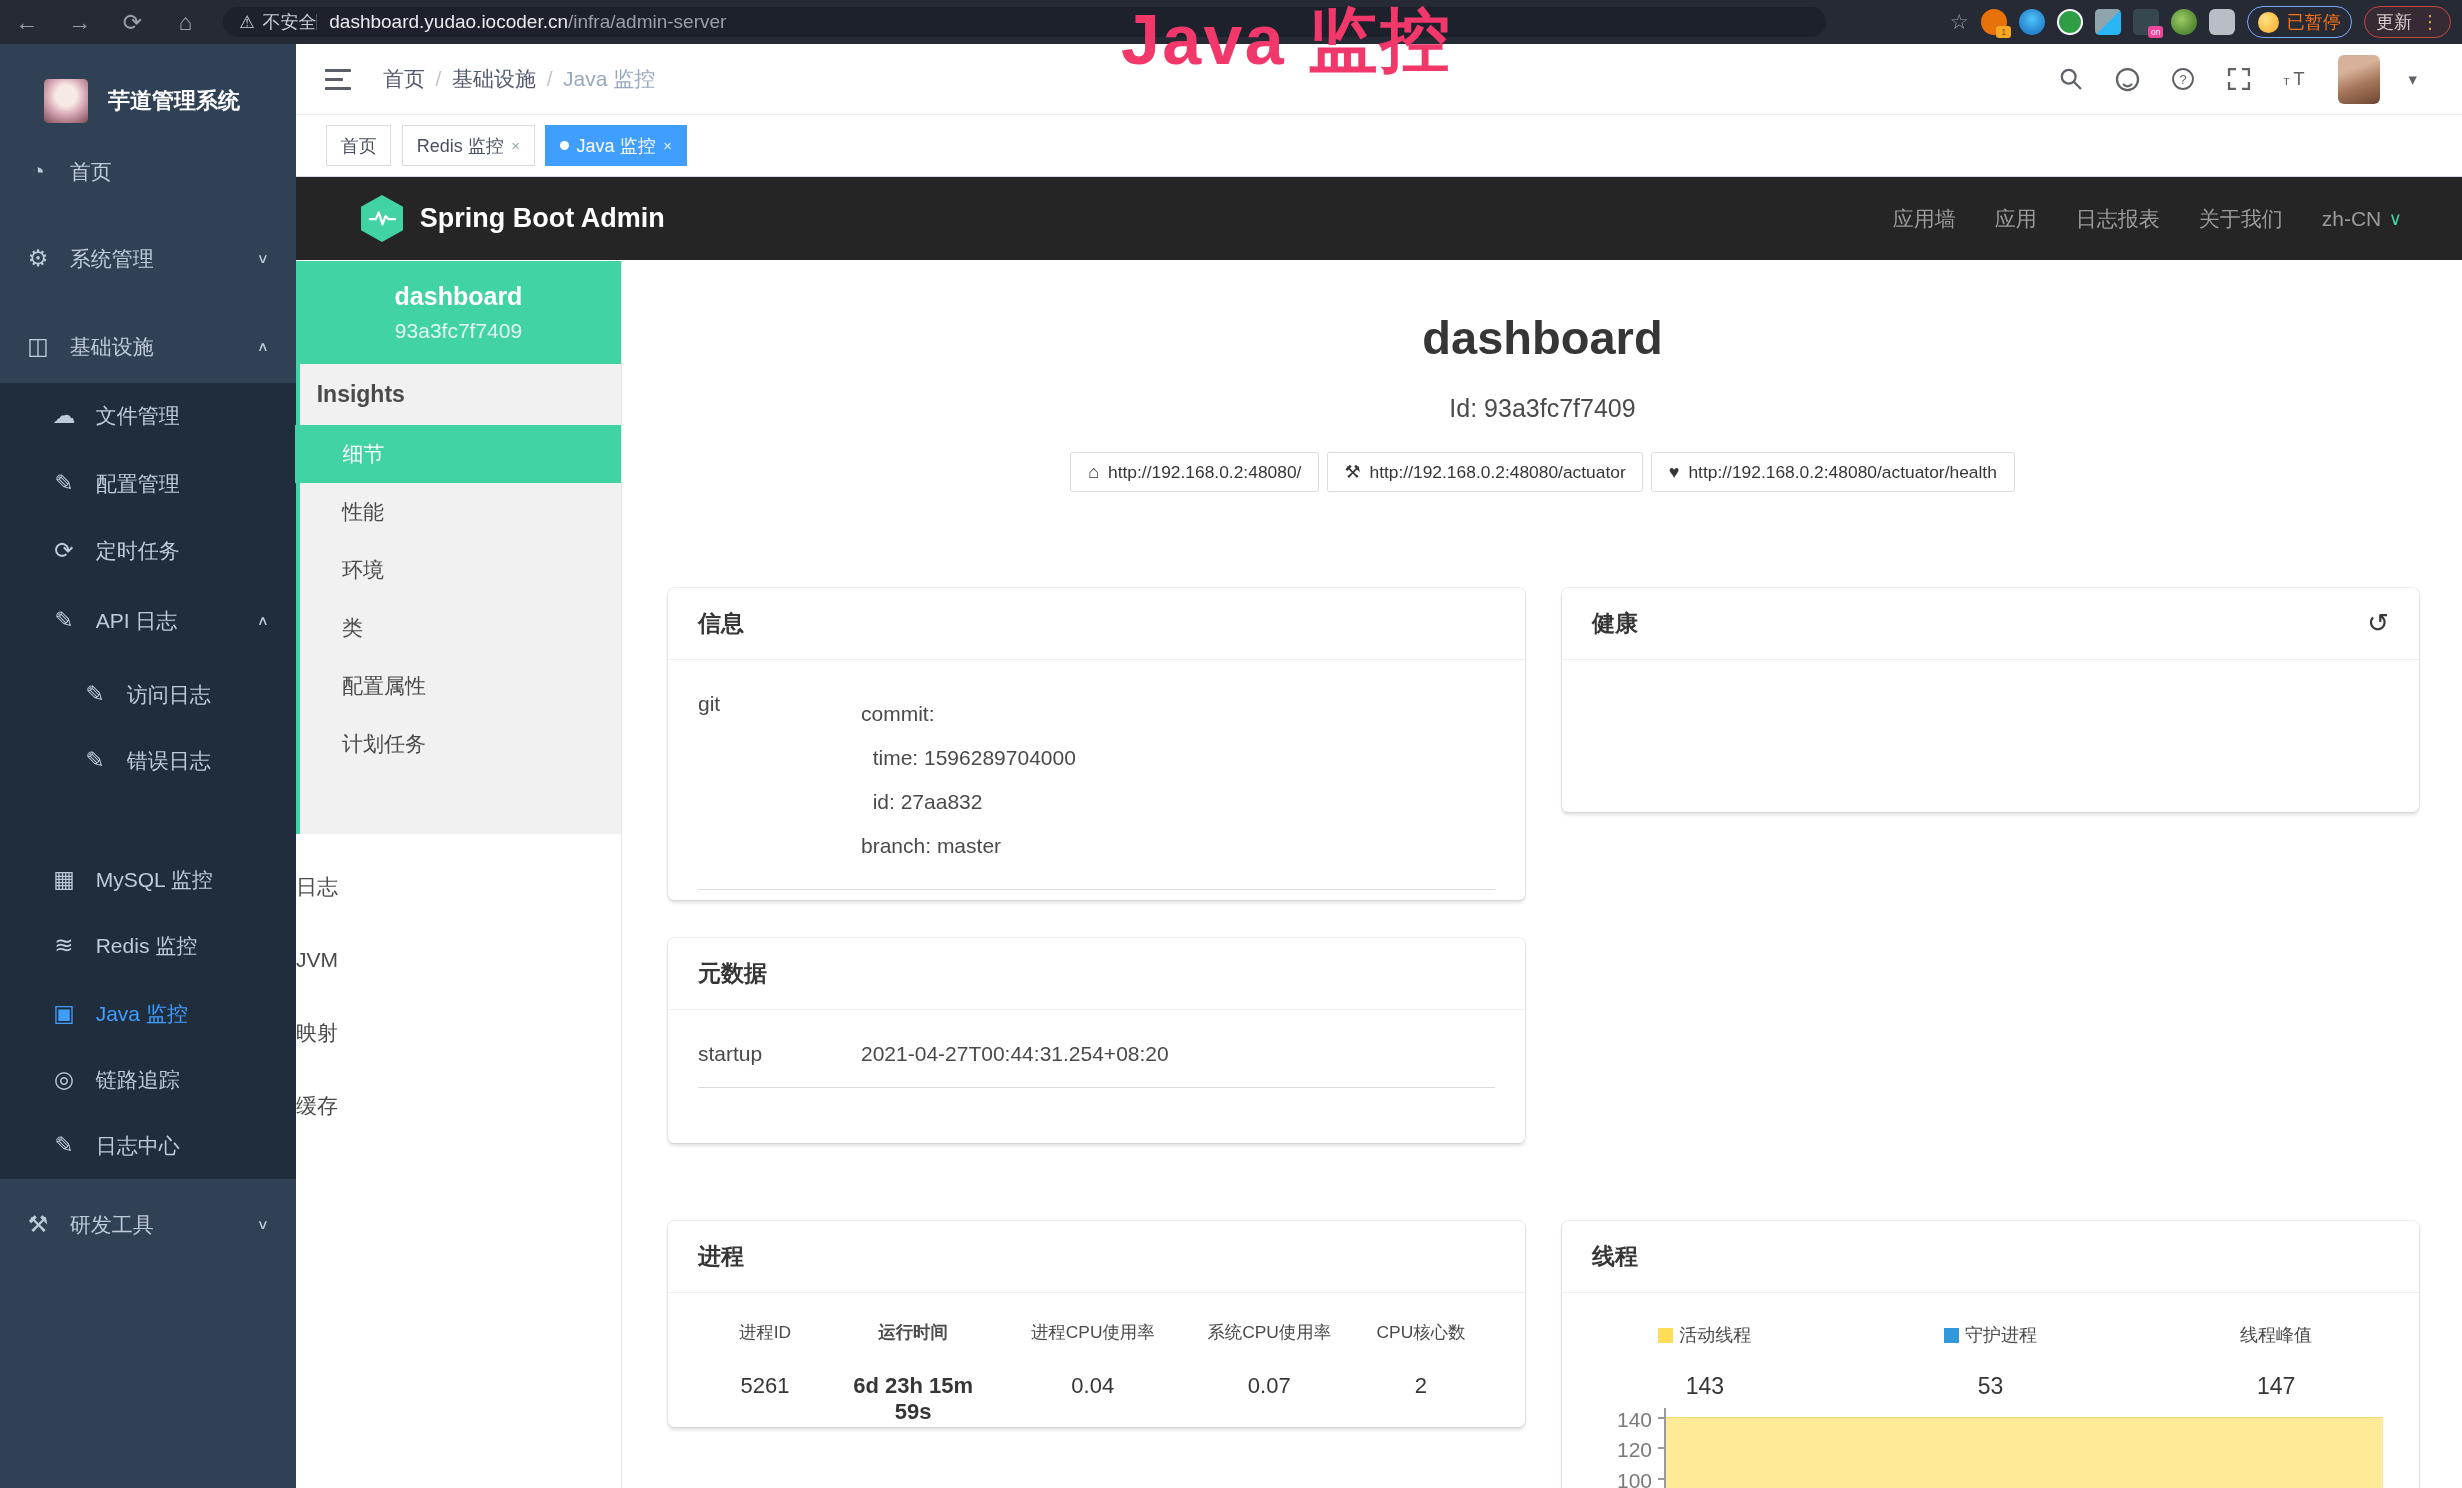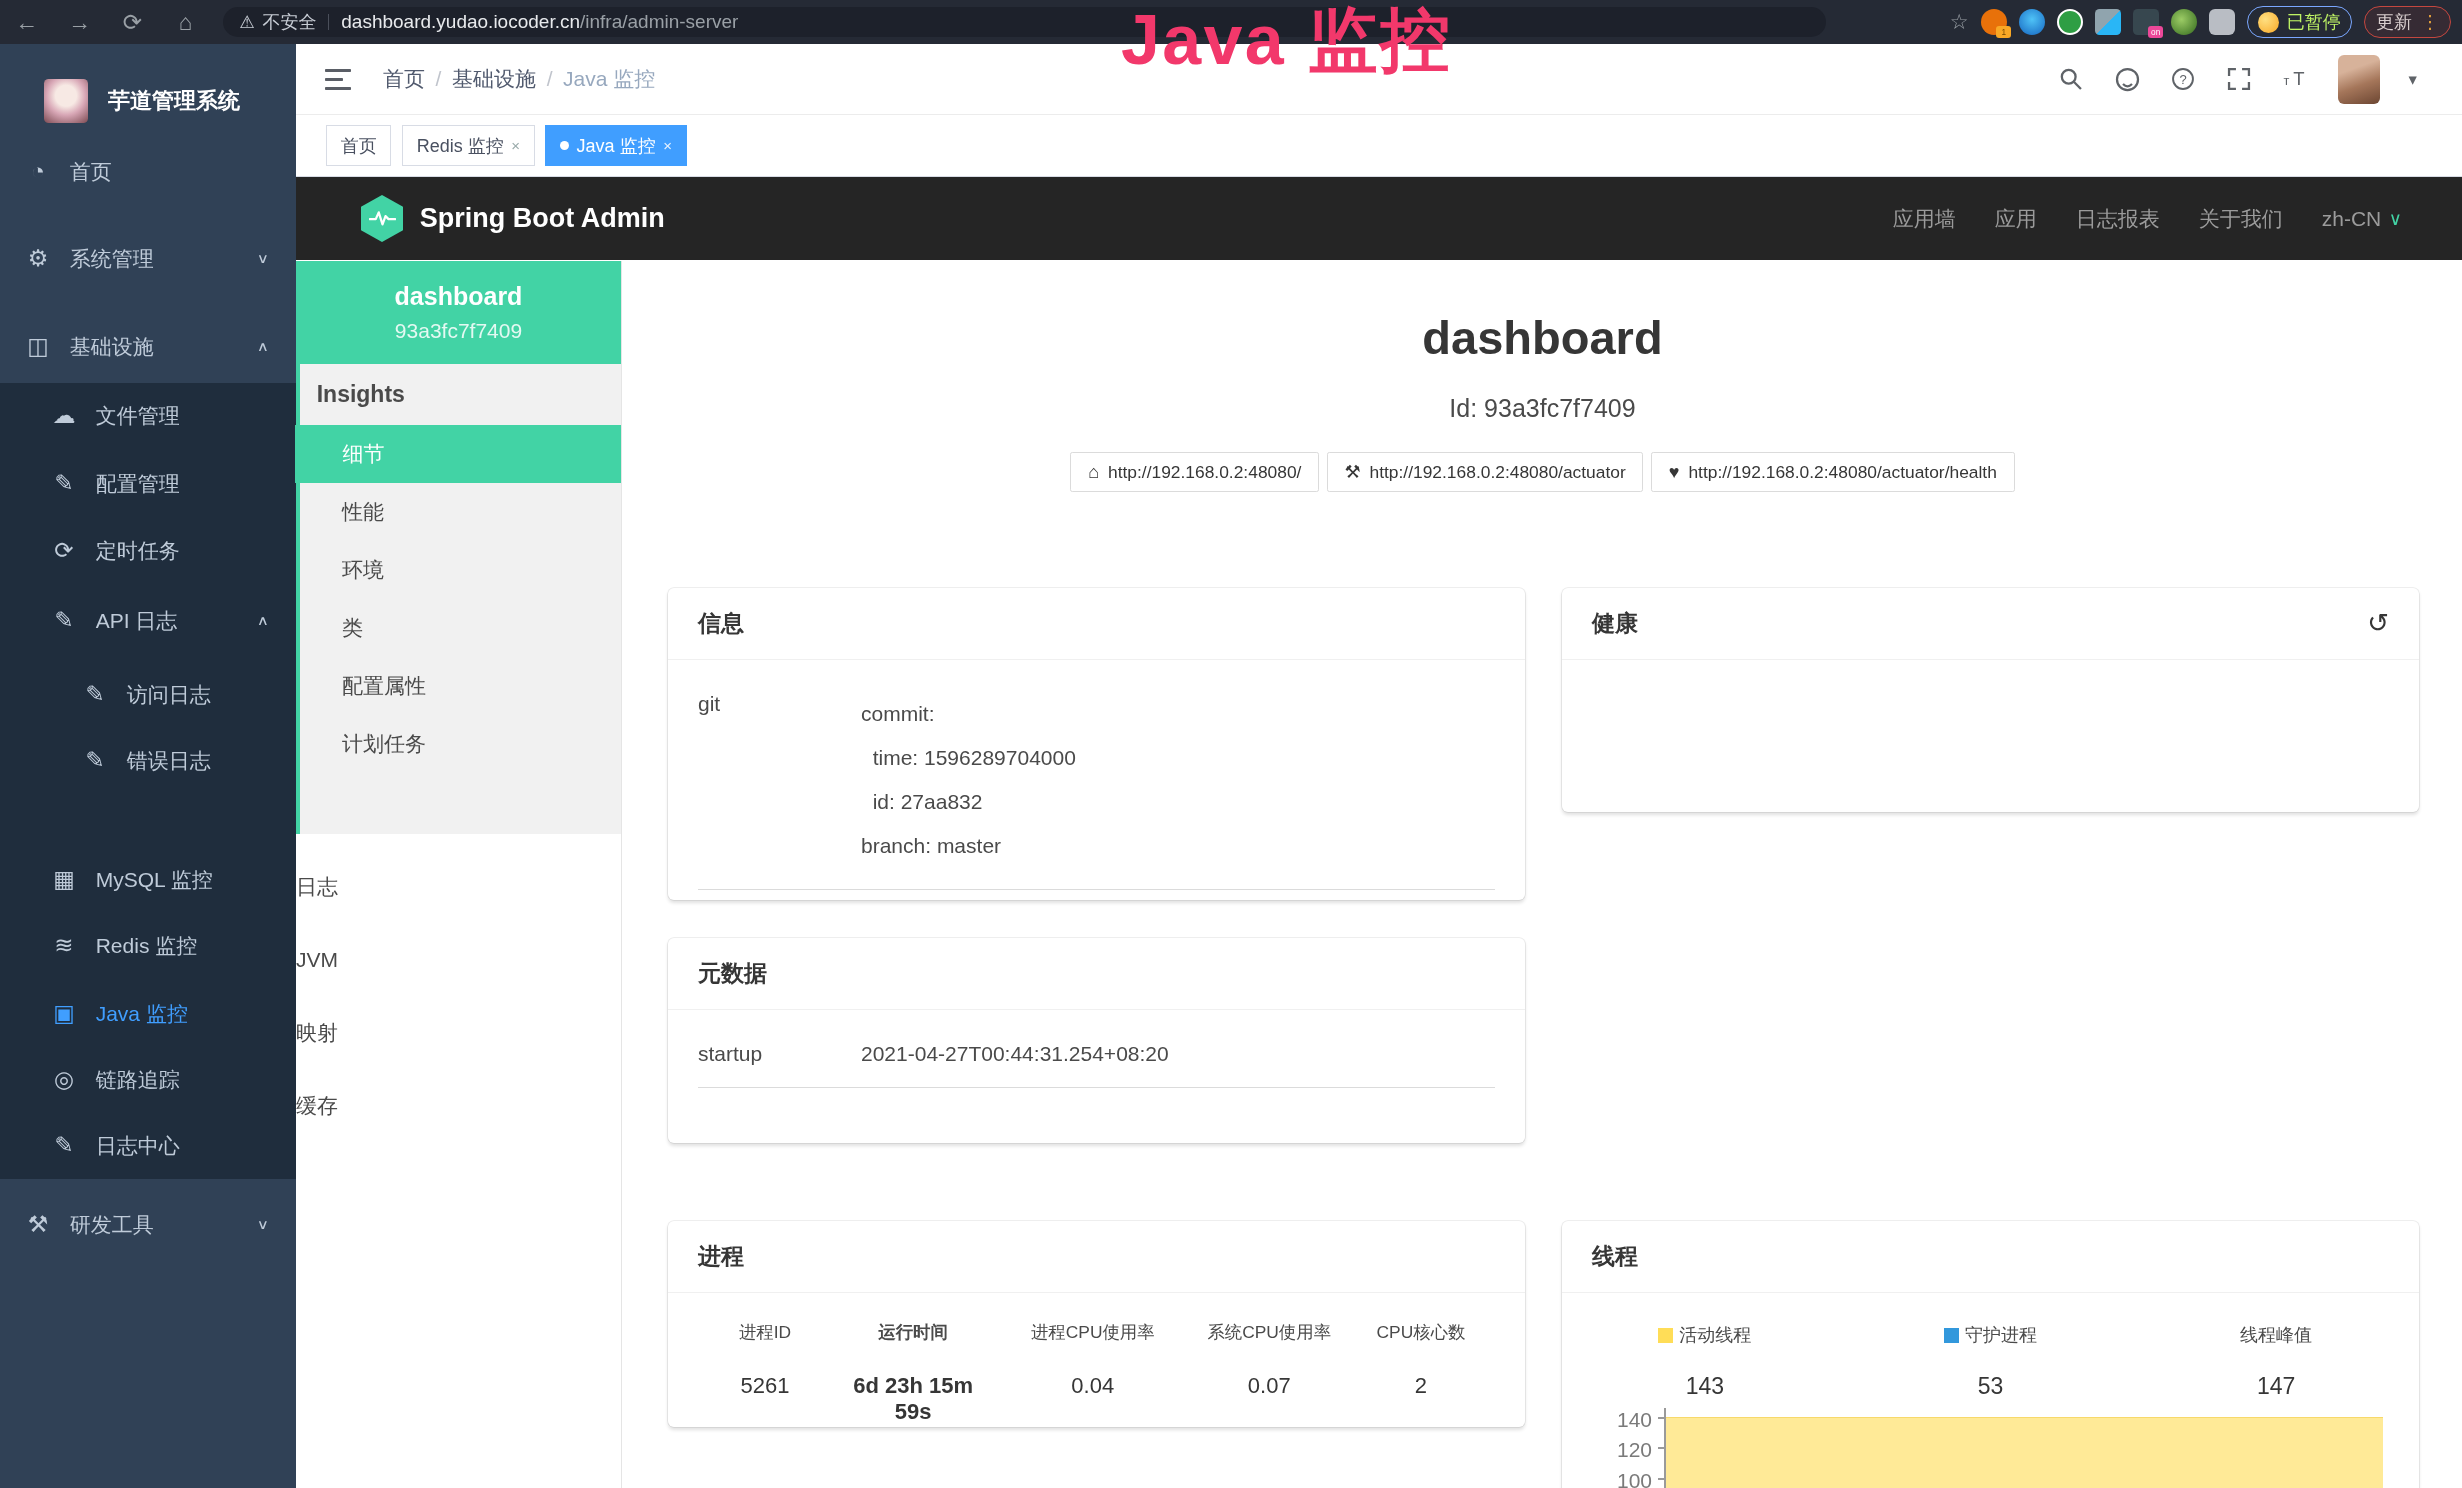--- a/index.html
+++ b/index.html
@@ -6,34 +6,34 @@
   #page{position:relative;width:2462px;height:1489px;overflow:hidden;
         font-family:"Liberation Sans","DejaVu Sans",sans-serif;background:#fff;}
 
   
   .browser-bar{position:absolute;left:0;top:0;width:2462px;height:44px;background:#252a35;
                display:flex;align-items:center;}
   .nav-ico{color:#9aa0a6;font-size:23px;width:53px;text-align:center;flex:0 0 auto;}
   .url-pill{height:30px;width:1570px;margin-left:10.6px;background:#1d212b;border-radius:15px;
             display:flex;align-items:center;padding:0 16.7px;flex:0 0 auto;}
   .warn{color:#c7ccd4;font-size:17.4px;margin-right:7.6px;}
-  .sec-label{color:#c7ccd4;font-size:18px;margin-right:12px;}
+  .sec-label{color:#c7ccd4;font-size:18px;}
   .url-div{width:0.8px;height:16.7px;background:#4a4f5a;margin-right:12px;}
   .url-host{color:#e8eaed;font-size:19px;}
   .url-path{color:#9aa0a6;font-size:19px;}
   .brx{display:flex;align-items:center;margin-left:auto;padding-right:10.6px;gap:12px;}
   .star{color:#9aa0a6;font-size:21px;}
   .ext{width:26px;height:26px;border-radius:50%;position:relative;flex:0 0 auto;}
   .badge{position:absolute;right:-4.6px;bottom:-3px;min-width:12px;height:12px;border-radius:3px;
          font-size:8.3px;color:#fff;display:flex;align-items:center;justify-content:center;padding:0 1.5px;}
   .paused-pill{height:30px;border:1.5px solid #7aa7ff;border-radius:16px;display:flex;align-items:center;
                padding:0 10.6px;gap:7.6px;}
   .emoji-face{width:21px;height:21px;border-radius:50%;
               background:radial-gradient(circle at 35% 35%,#ffe082,#f9a825);}
-  .paused-pill span{color:#bef264;font-size:18px;}
+  .paused-pill span{color:#f97316;font-size:18px;}
   .update-pill{height:30px;border:1.5px solid #c4473f;border-radius:16px;display:flex;align-items:center;
                padding:0 10.6px;gap:9px;background:rgba(180,60,50,.12);}
   .update-pill .txt{color:#d9cfcf;font-size:18px;}
   .update-pill .dots{color:#e8a33d;font-size:18px;letter-spacing:0.8px;}
 
   
   .sidebar{position:absolute;left:0;top:44px;width:296px;height:1445px;background:#304156;}
   .side-logo{position:absolute;left:0;top:15px;width:296px;height:83px;display:flex;align-items:center;}
   .logo-img{width:44px;height:44px;border-radius:4.6px;margin-left:44px;
             background:radial-gradient(circle at 50% 38%,#f7e9e4 0 30%,#d8a7b6 55%,#7c4a52 100%);}

